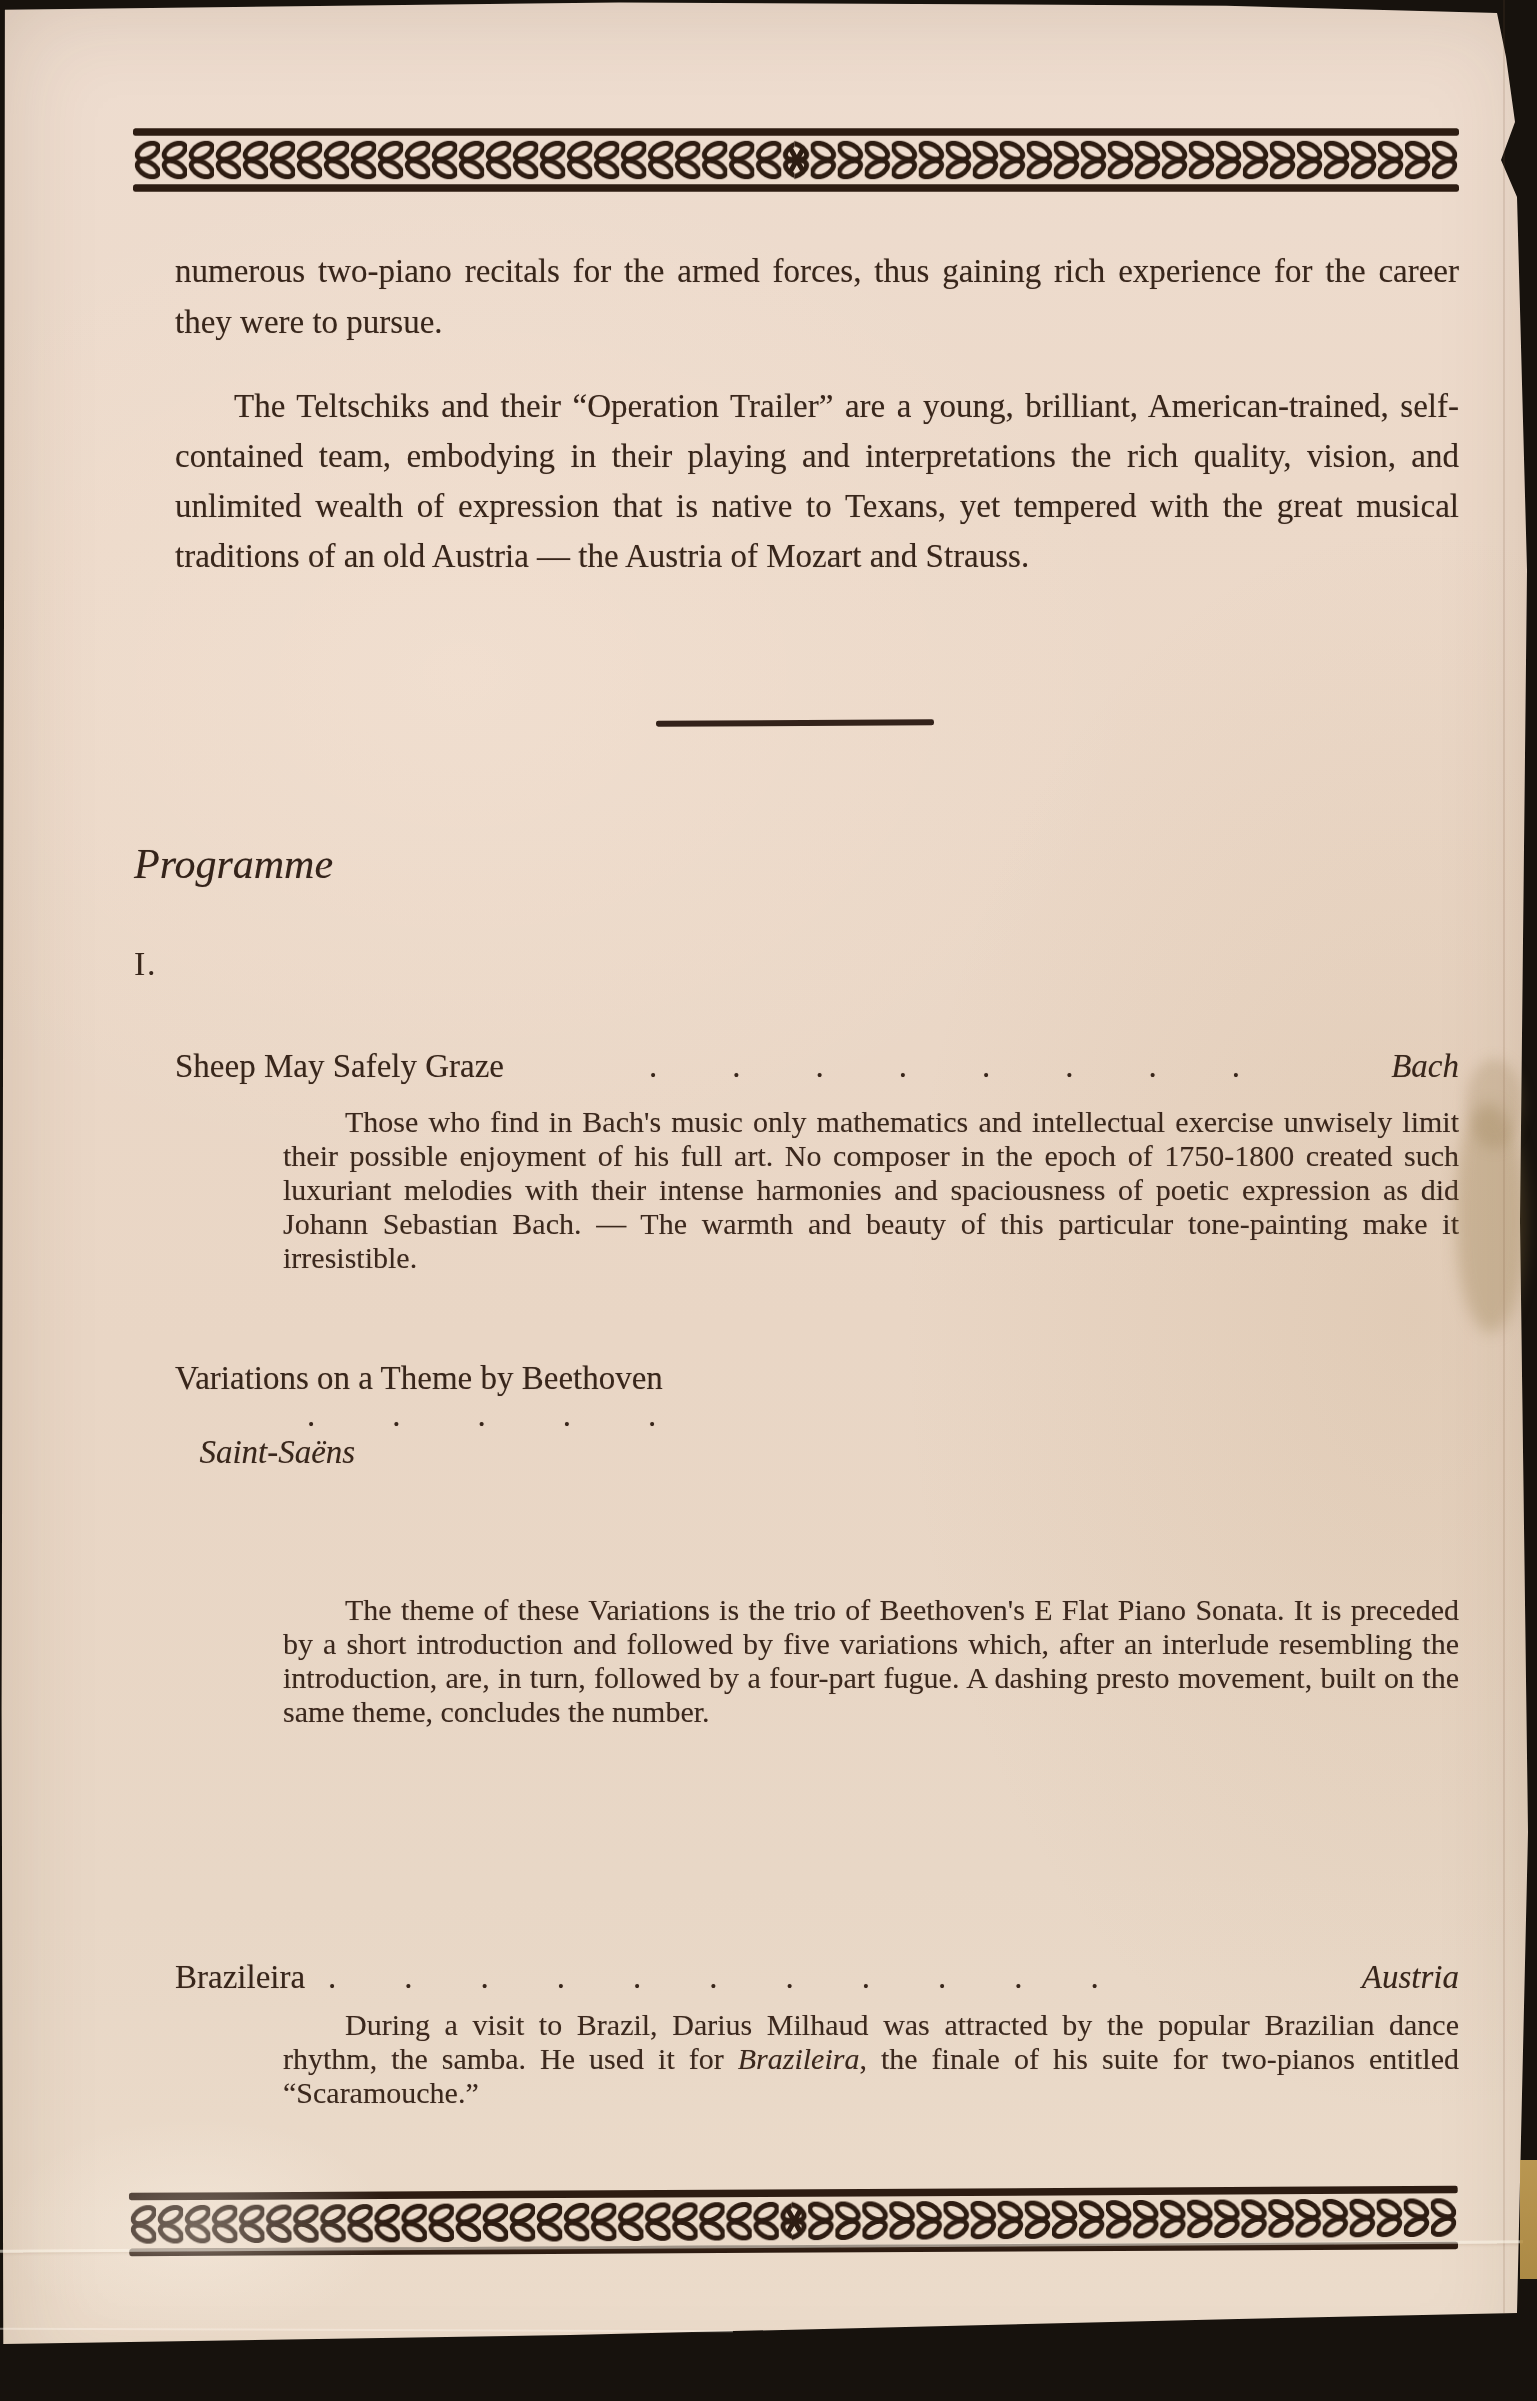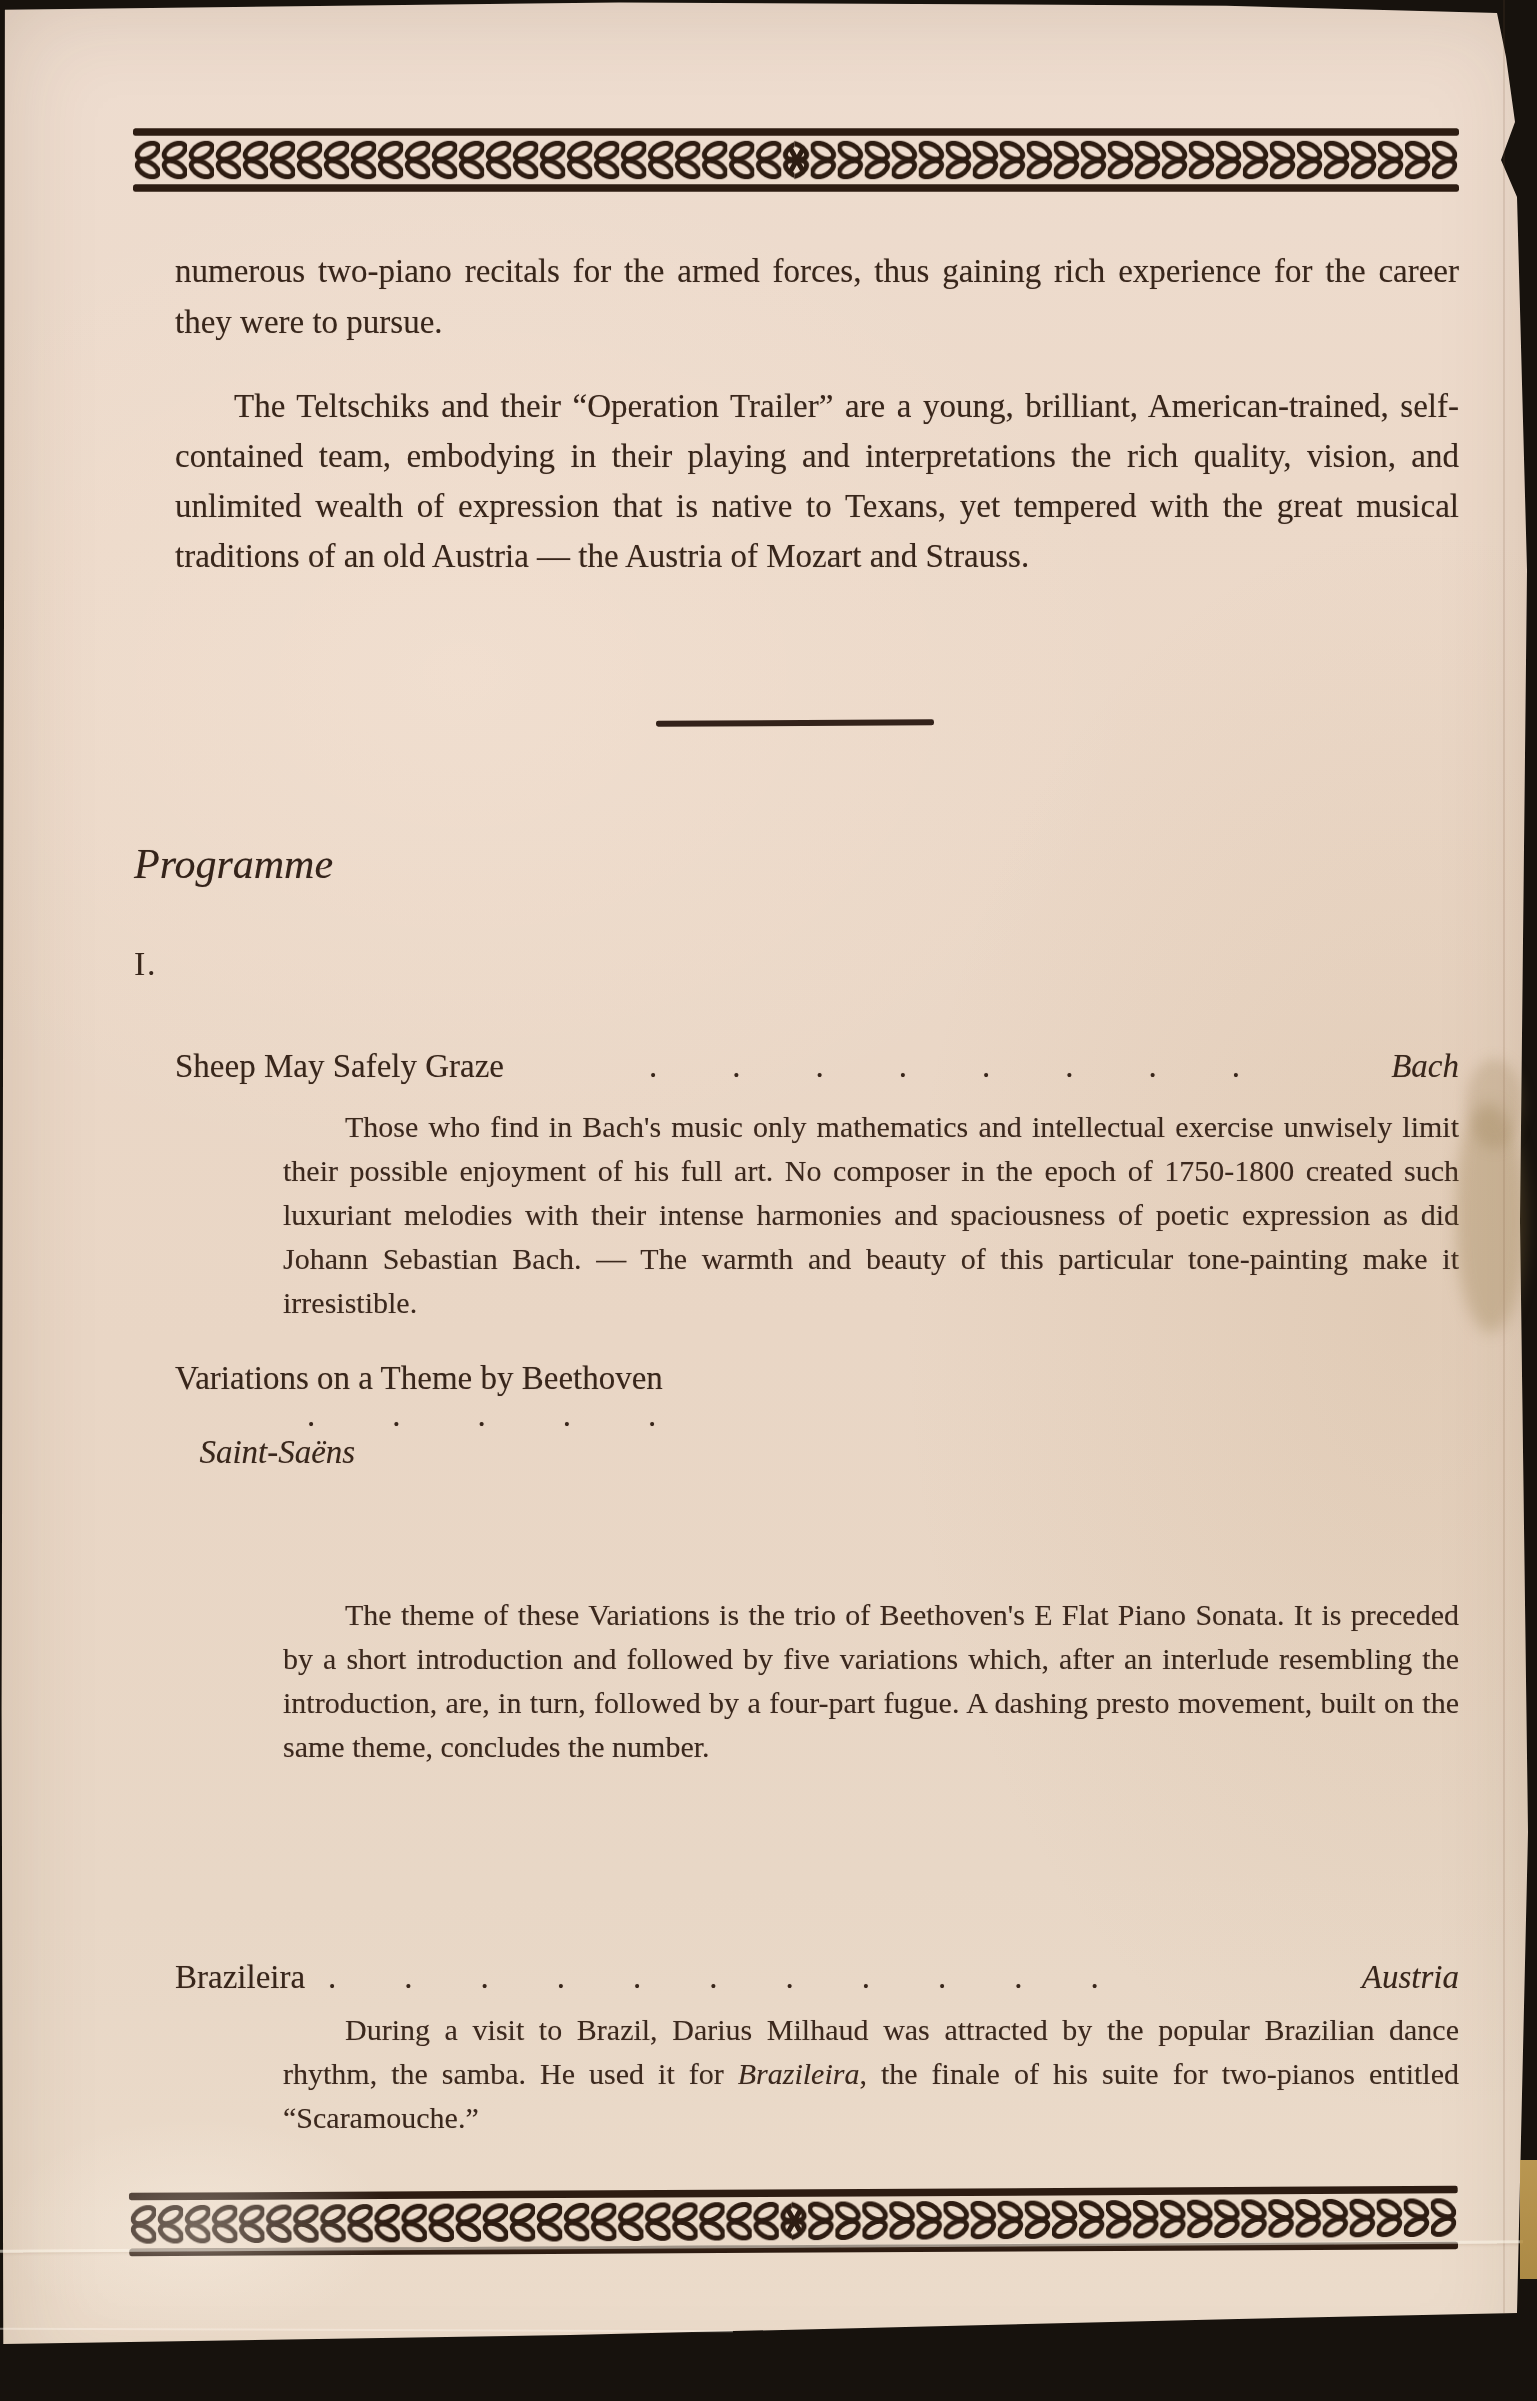--- a/index.html
+++ b/index.html
@@ -9,21 +9,21 @@
     background:
       radial-gradient(977px 733px at 30% 28%, rgba(255,240,228,.25), rgba(255,240,228,0) 70%),
       radial-gradient(733px 1140px at 92% 55%, rgba(176,140,95,.14), rgba(176,140,95,0) 70%),
       linear-gradient(178deg,#eeddd0 0%,#ecd9c9 22%,#e9d6c5 55%,#e8d7c6 78%,#ecdccb 100%);
     clip-path:polygon(4.9px 9.8px,619px 2.4px,1226px 5.7px,1497px 13px,1506px 57px,1515px 122px,
       1501px 160px,1517px 197px,1527px 570px,1520px 1221px,1528px 1832px,1517px 2313px,
       1238px 2319px,570px 2335px,3.3px 2344px,1.6px 1710px,4.1px 570px);
     box-shadow:inset 0 0 98px rgba(90,60,30,.18);}
   .para{position:absolute;text-align:justify;font-size:33px;line-height:51px;
         color:#38261b;text-shadow:0 0 0.8px rgba(56,38,27,.35);}
-  .desc{position:absolute;text-align:justify;font-size:30px;line-height:44px;
+  .desc{position:absolute;text-align:justify;font-size:30px;line-height:34px;
         color:#3b281d;text-indent:62px;text-shadow:0 0 0.8px rgba(59,40,29,.3);}
   .indent{text-indent:59px;}
   .center-line{position:absolute;left:134px;width:1325px;}
   .prog-head{font-style:italic;font-size:42px;line-height:49px;color:#34231a;
              text-shadow:0 0 0.8px rgba(52,35,26,.4);}
   .numeral{font-size:34px;line-height:42px;color:#38261b;letter-spacing:1.6px;}
   .piece-head{position:absolute;display:flex;align-items:baseline;font-size:33px;
               color:#38261b;text-shadow:0 0 0.8px rgba(56,38,27,.35);}
   .pi-title{white-space:nowrap;flex:0 0 auto;text-align:center;}
   .pi-leader{flex:1 1 auto;overflow:hidden;white-space:nowrap;font-size:33px;}

